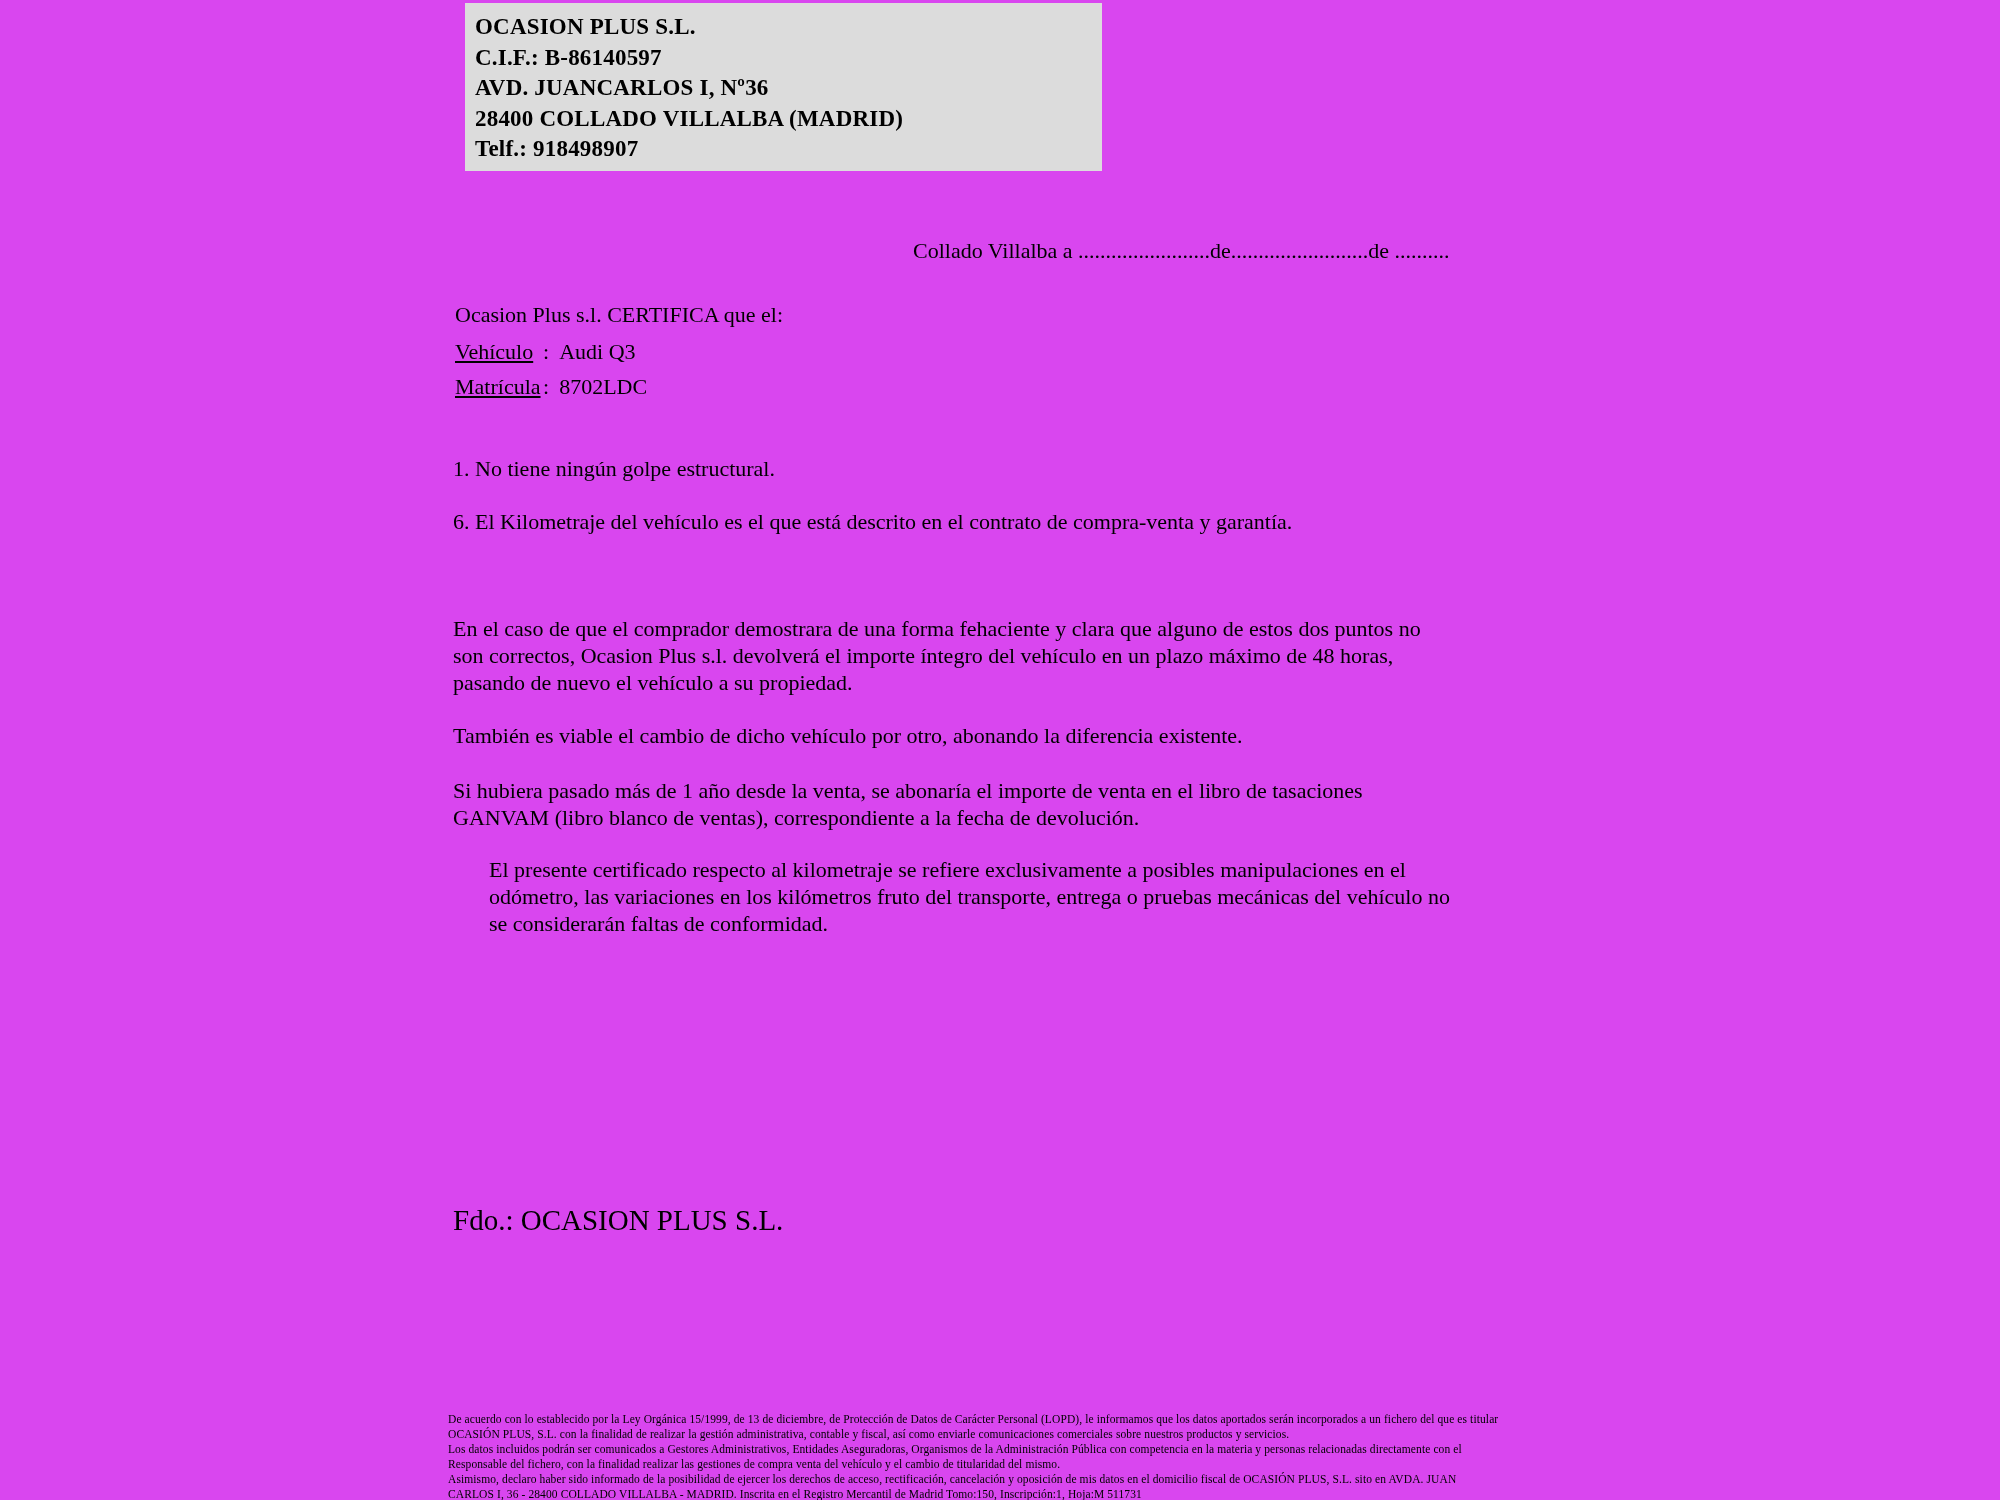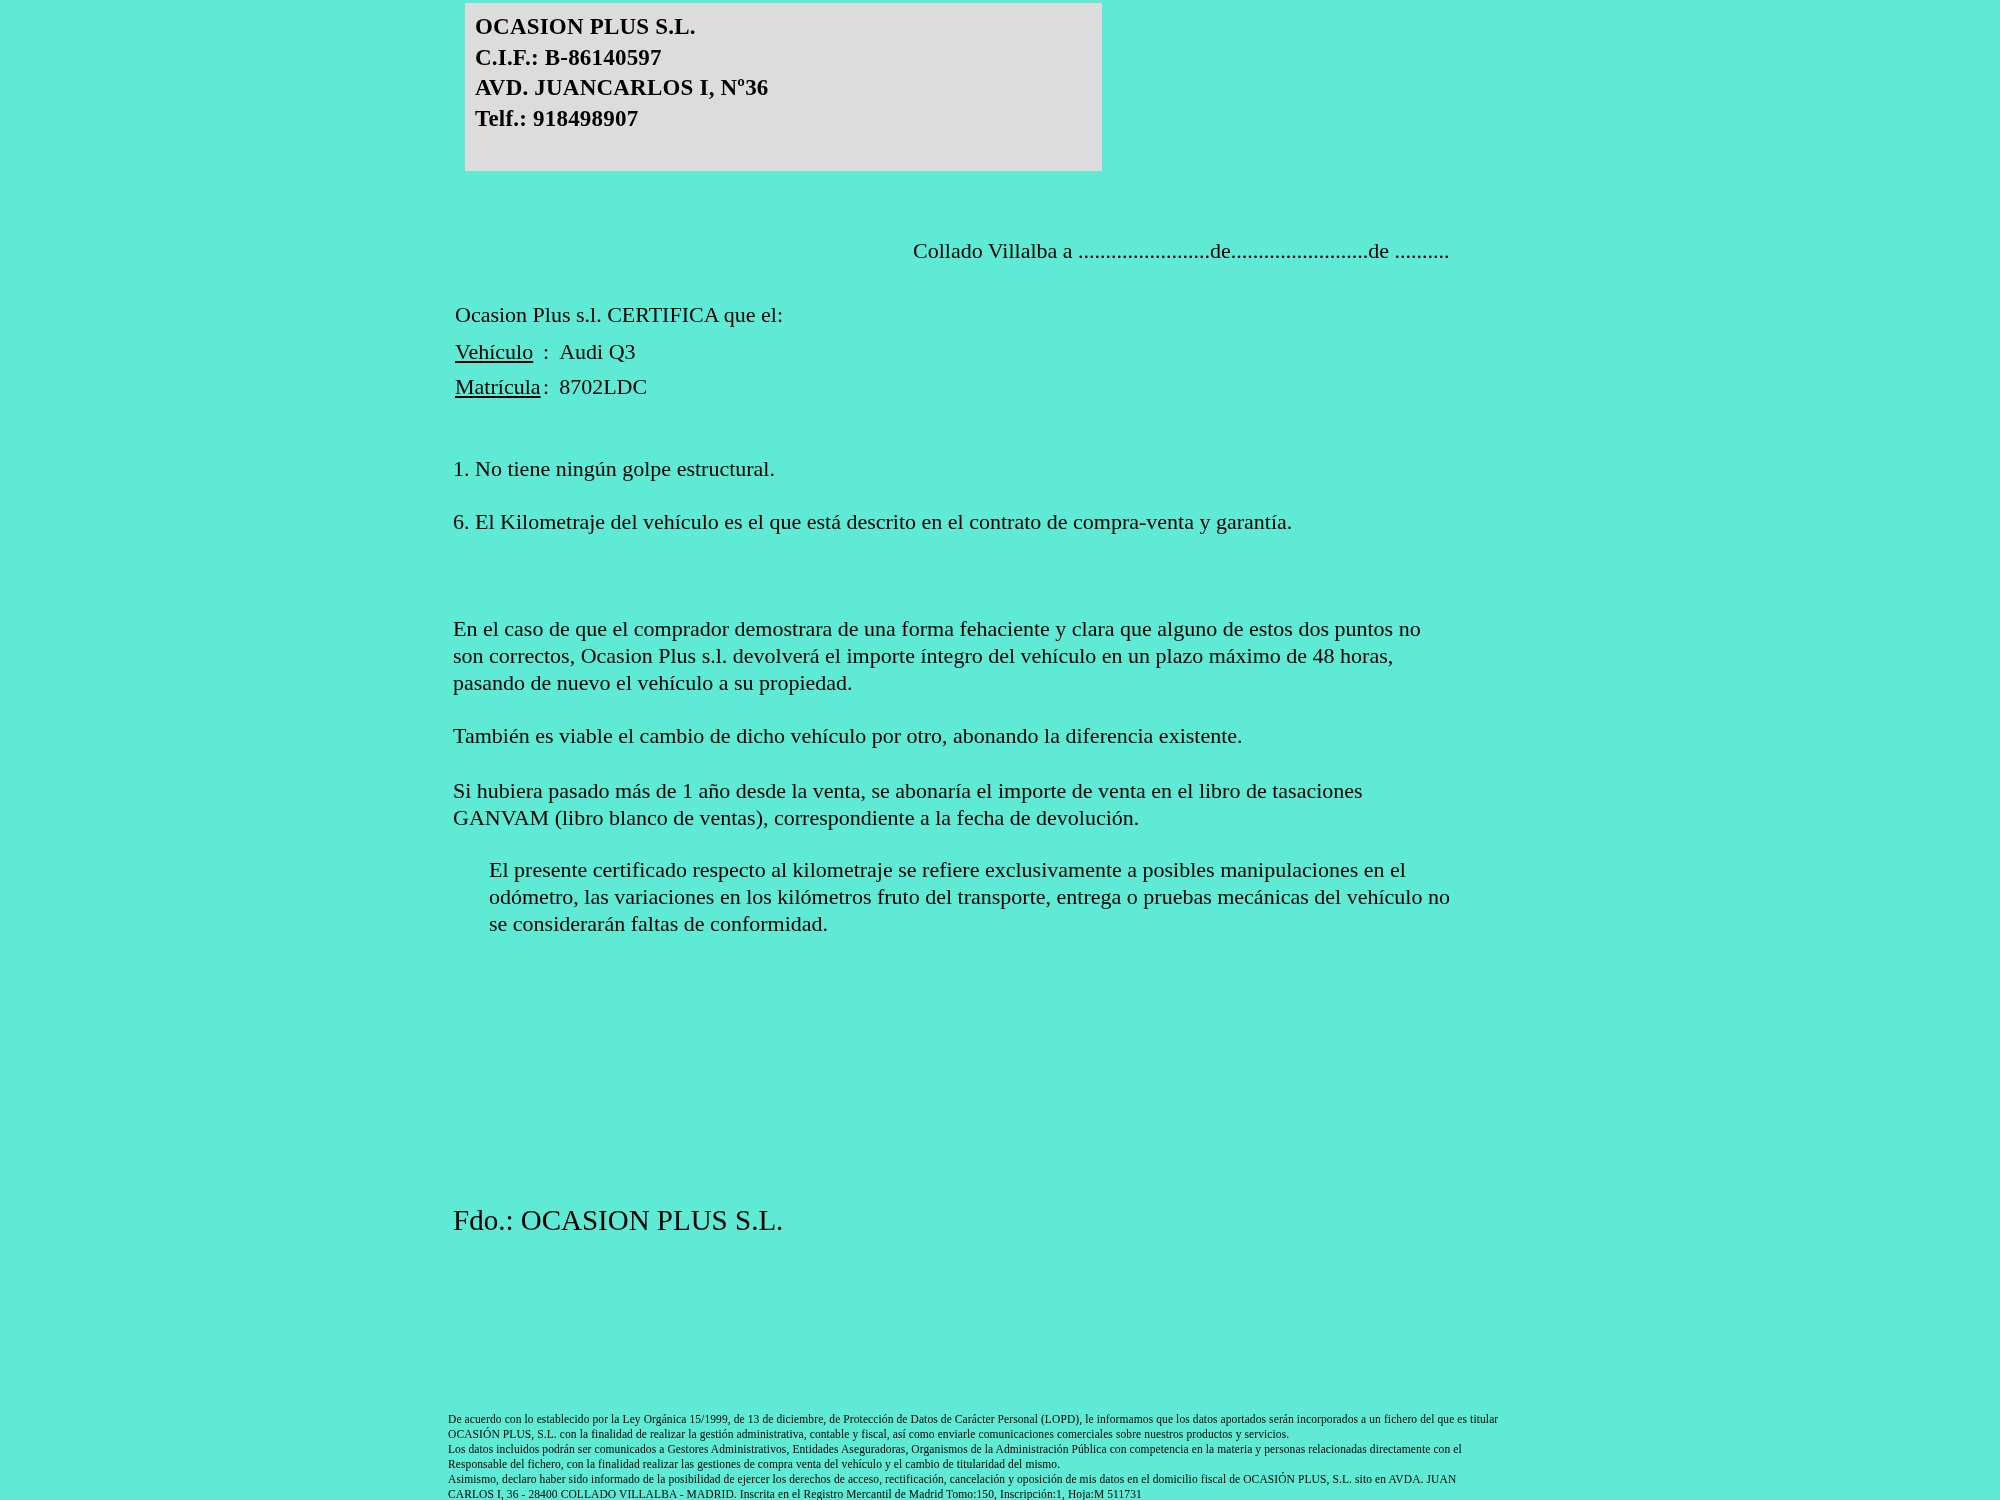--- a/index.html
+++ b/index.html
@@ -4,21 +4,21 @@
 <style>
   html, body {
     margin: 0;
     padding: 0;
     background: #ffffff;
   }
   .page {
     position: relative;
     width: 2000px;
     height: 1500px;
-    background: #5eead4;
+    background: #d946ef;
     font-family: "Liberation Serif", "DejaVu Serif", serif;
     color: #000000;
     overflow: hidden;
   }
   .header-box {
     position: absolute;
     left: 465px;
     top: 3px;
     width: 637px;
     height: 168px;
@@ -96,20 +96,21 @@
 </style>
 </head>
 <body>
 
 <div class="page">
 
   <div class="header-box">
     <div>OCASION PLUS S.L.</div>
     <div>C.I.F.: B-86140597</div>
     <div>AVD. JUANCARLOS I, Nº36</div>
+    <div>28400 COLLADO VILLALBA (MADRID)</div>
     <div>Telf.: 918498907</div>
   </div>
 
   <div class="date-line">Collado Villalba a ........................de.........................de ..........</div>
 
   <div class="cert-block">
     <div class="cert-intro">Ocasion Plus s.l. CERTIFICA que el:</div>
     <div class="kv-row">
       <span class="kv-label">Vehículo</span><span class="kv-colon">:</span><span class="kv-value">Audi Q3</span>
     </div>

